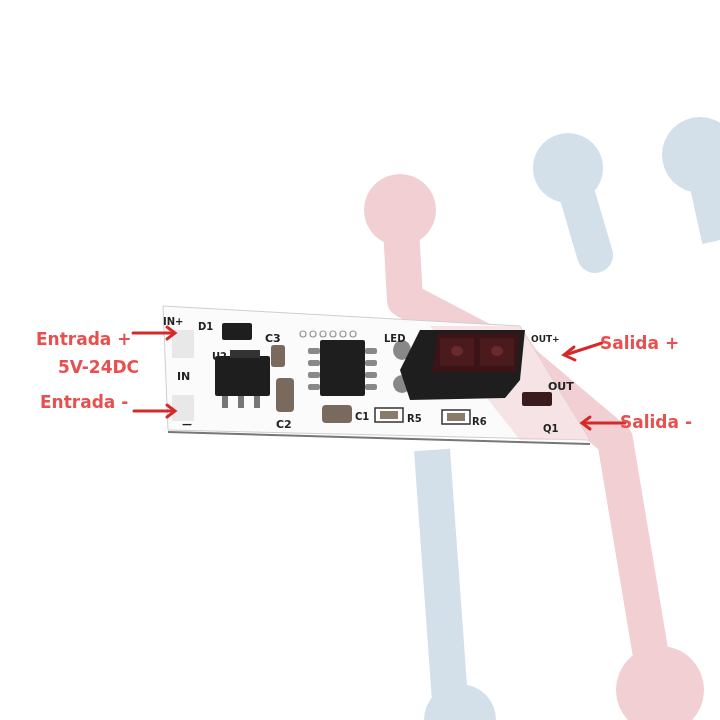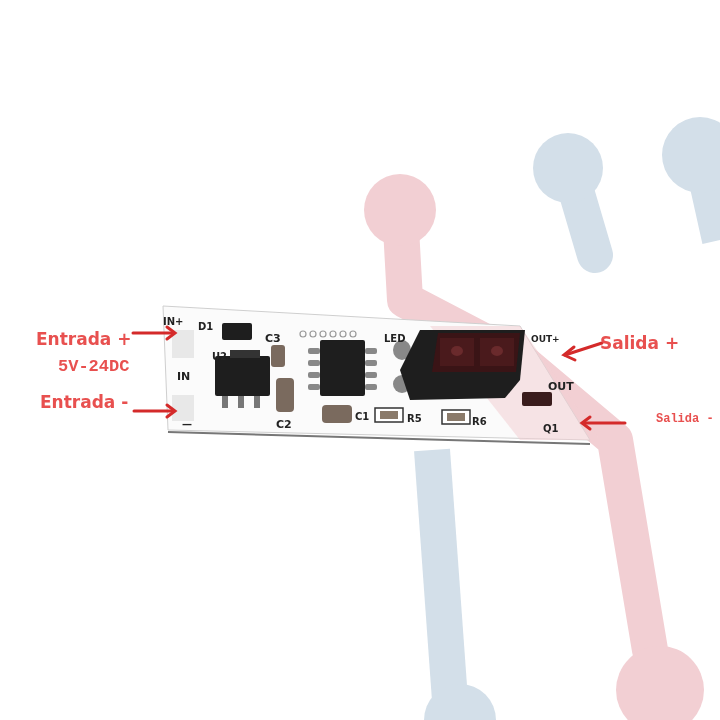--- a/index.html
+++ b/index.html
@@ -121,17 +121,17 @@
           <polyline points="574,347 564,355 575,360"></polyline>
         </g>
       <g>
           <line x1="625" y1="423" x2="583" y2="423"></line>
           <polyline points="590,417 582,423 590,429"></polyline>
         </g>
     </g>
   </svg>
 
   <div class="lbl" style="left:36px;top:321px;font-size:17px;margin-top:8px;">Entrada +</div>
-  <div class="lbl" style="left:58px;top:357px;font-size:17px;font-family:Liberation Mono, monospace;">5V-24DC</div>
+  <div class="lbl" style="left:58px;top:357px;font-size:17px;">5V-24DC</div>
   <div class="lbl" style="left:40px;top:392px;font-size:17px;text-align:right;">Entrada -</div>
   <div class="lbl" style="left:600px;top:333px;font-size:17px;">Salida +</div>
-  <div class="lbl" style="left:656px;top:412px;font-size:12px;font-family:Liberation Mono, monospace;">Salida -</div>
+  <div class="lbl" style="left:620px;top:412px;font-size:17px;">Salida -</div>
 </div>
 
 </body></html>

